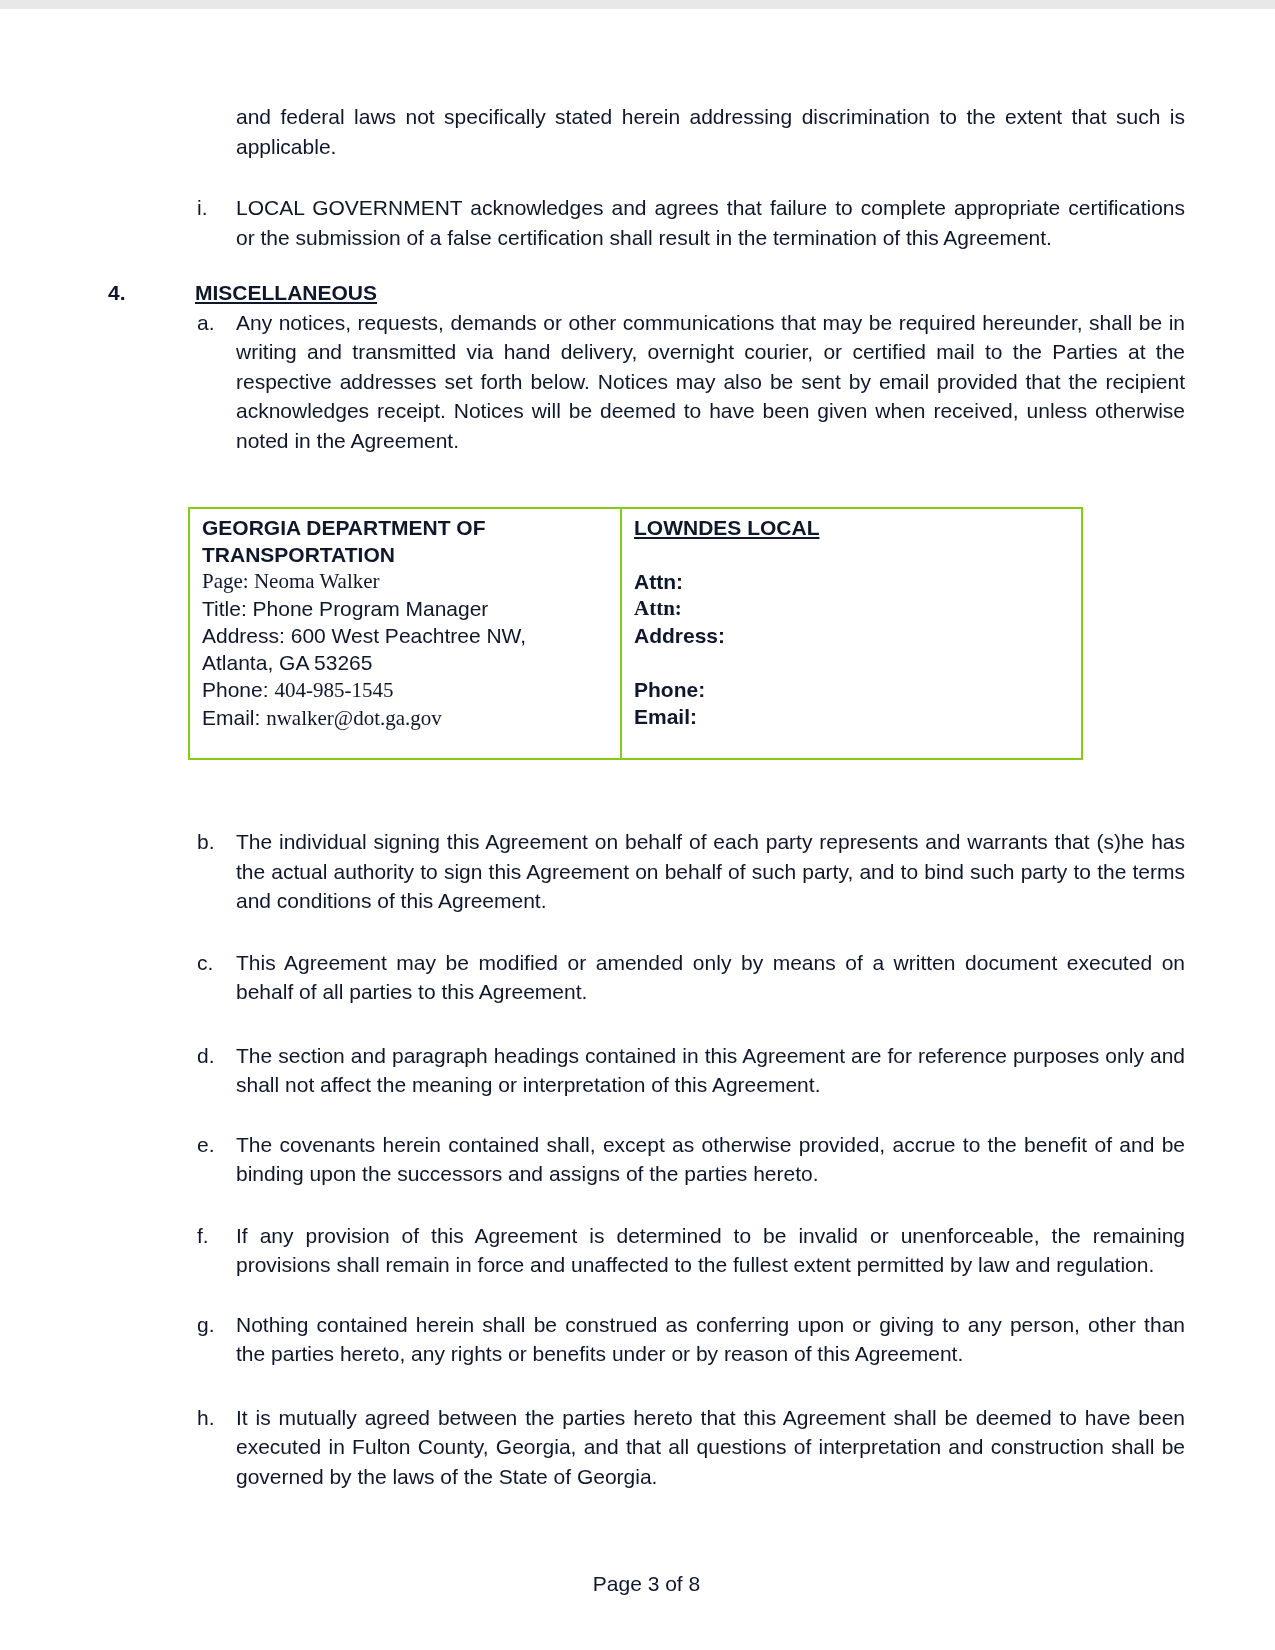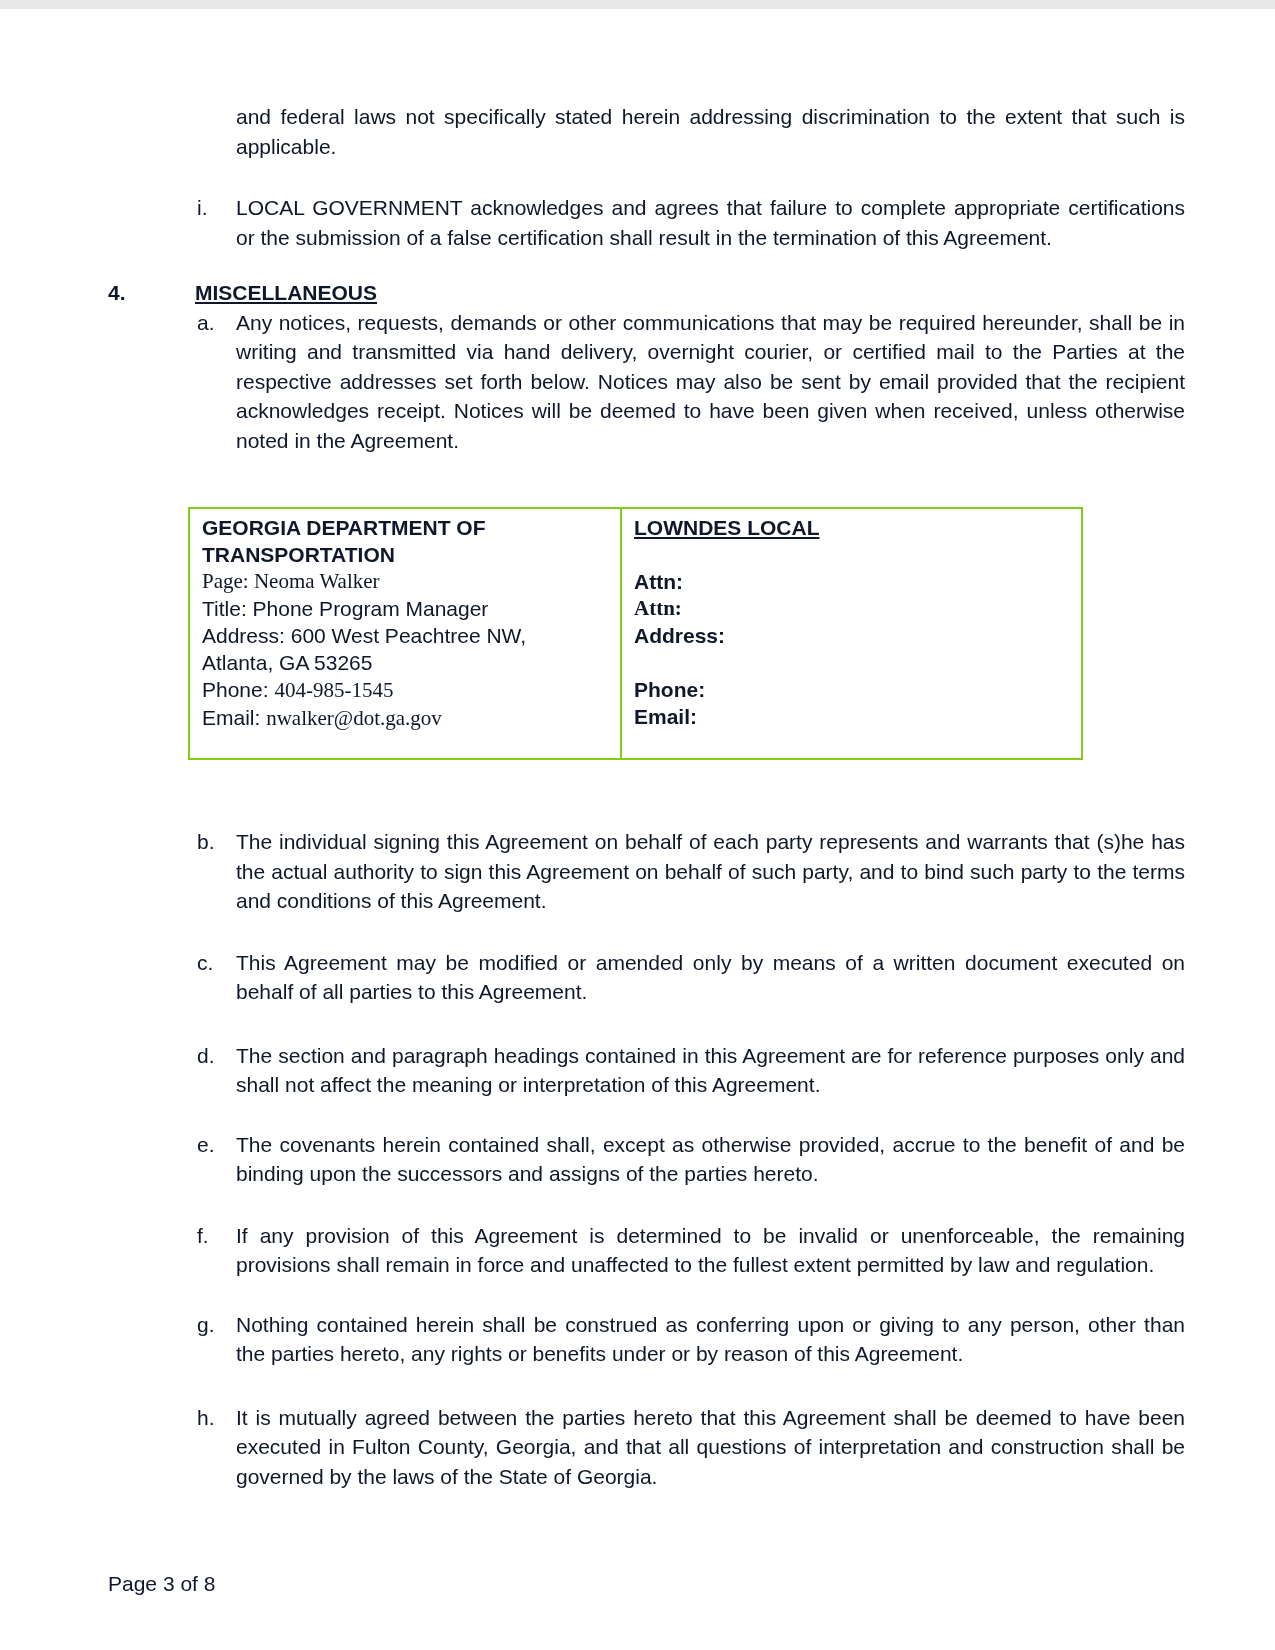--- a/index.html
+++ b/index.html
@@ -66,21 +66,21 @@
   }
   td.cell-left  { width: 406px; }
   td.cell-right { width: 435px; }
   .org-name { font-weight: bold; }
   .org-name-underline { font-weight: bold; text-decoration: underline; }
   .serif { font-family: "Liberation Serif", serif; }
   .lbl-bold { font-weight: bold; }
   .blank-line { height: 27px; }
   .footer {
     margin-top: 78px;
-    text-align: left;
+    text-align: center;
   }
 </style>
 </head>
 <body>
 
 <div class="page">
 
   <p class="intro-para">and federal laws not specifically stated herein addressing discrimination to the extent that such is applicable.</p>
 
   <div class="li mb-i">

